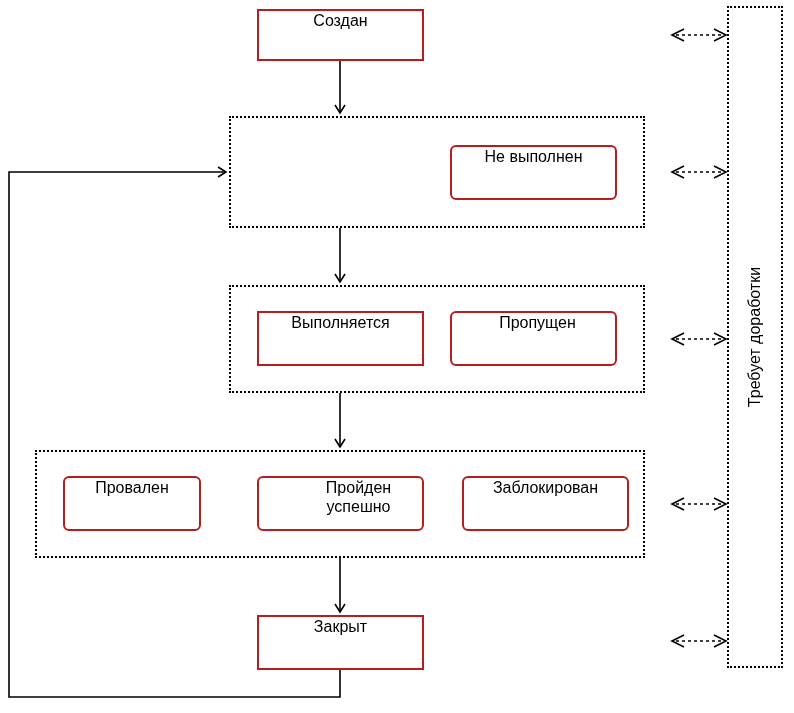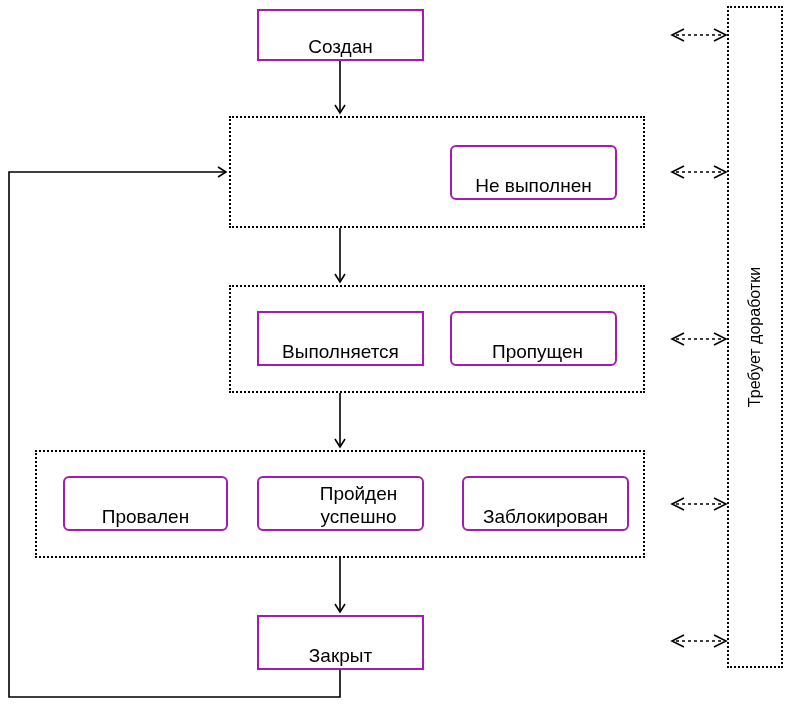--- a/index.html
+++ b/index.html
@@ -15,26 +15,26 @@
   .connectors {
     position: absolute;
     left: 0; top: 0;
     width: 794px; height: 713px;
   }
   .state-box {
     position: absolute;
     width: 167px;
     height: 55px;
     background: #ffffff;
-    border: 2px solid #a21caf;
+    border: 2px solid #b91c1c;
     display: flex;
-    align-items: flex-end;
+    align-items: flex-start;
     justify-content: center;
     text-align: center;
-    font-size: 19px;
+    font-size: 16px;
   }
   .state-box .lbl {
     white-space: pre-line;
     line-height: 1.2;
     padding: 0 4px;
   }
   .bold { font-weight: normal; border-radius: 6px; }
   .group {
     position: absolute;
     border: 2px dotted #000000;
@@ -115,21 +115,21 @@
     <span class="lbl">Не выполнен</span>
   </div>
 
   <div class="state-box" style="left:257px; top:311px;">
     <span class="lbl">Выполняется</span>
   </div>
   <div class="state-box bold" style="left:450px; top:311px;padding-left:8px;">
     <span class="lbl">Пропущен</span>
   </div>
 
-  <div class="state-box bold" style="left:63px; top:476px; width:165px;">
+  <div class="state-box bold" style="left:63px; top:476px; width:138px;">
     <span class="lbl">Провален</span>
   </div>
   <div class="state-box bold" style="left:257px; top:476px;padding-left:36px;">
     <span class="lbl">Пройден
 успешно</span>
   </div>
   <div class="state-box bold" style="left:462px; top:476px;">
     <span class="lbl">Заблокирован</span>
   </div>
 

